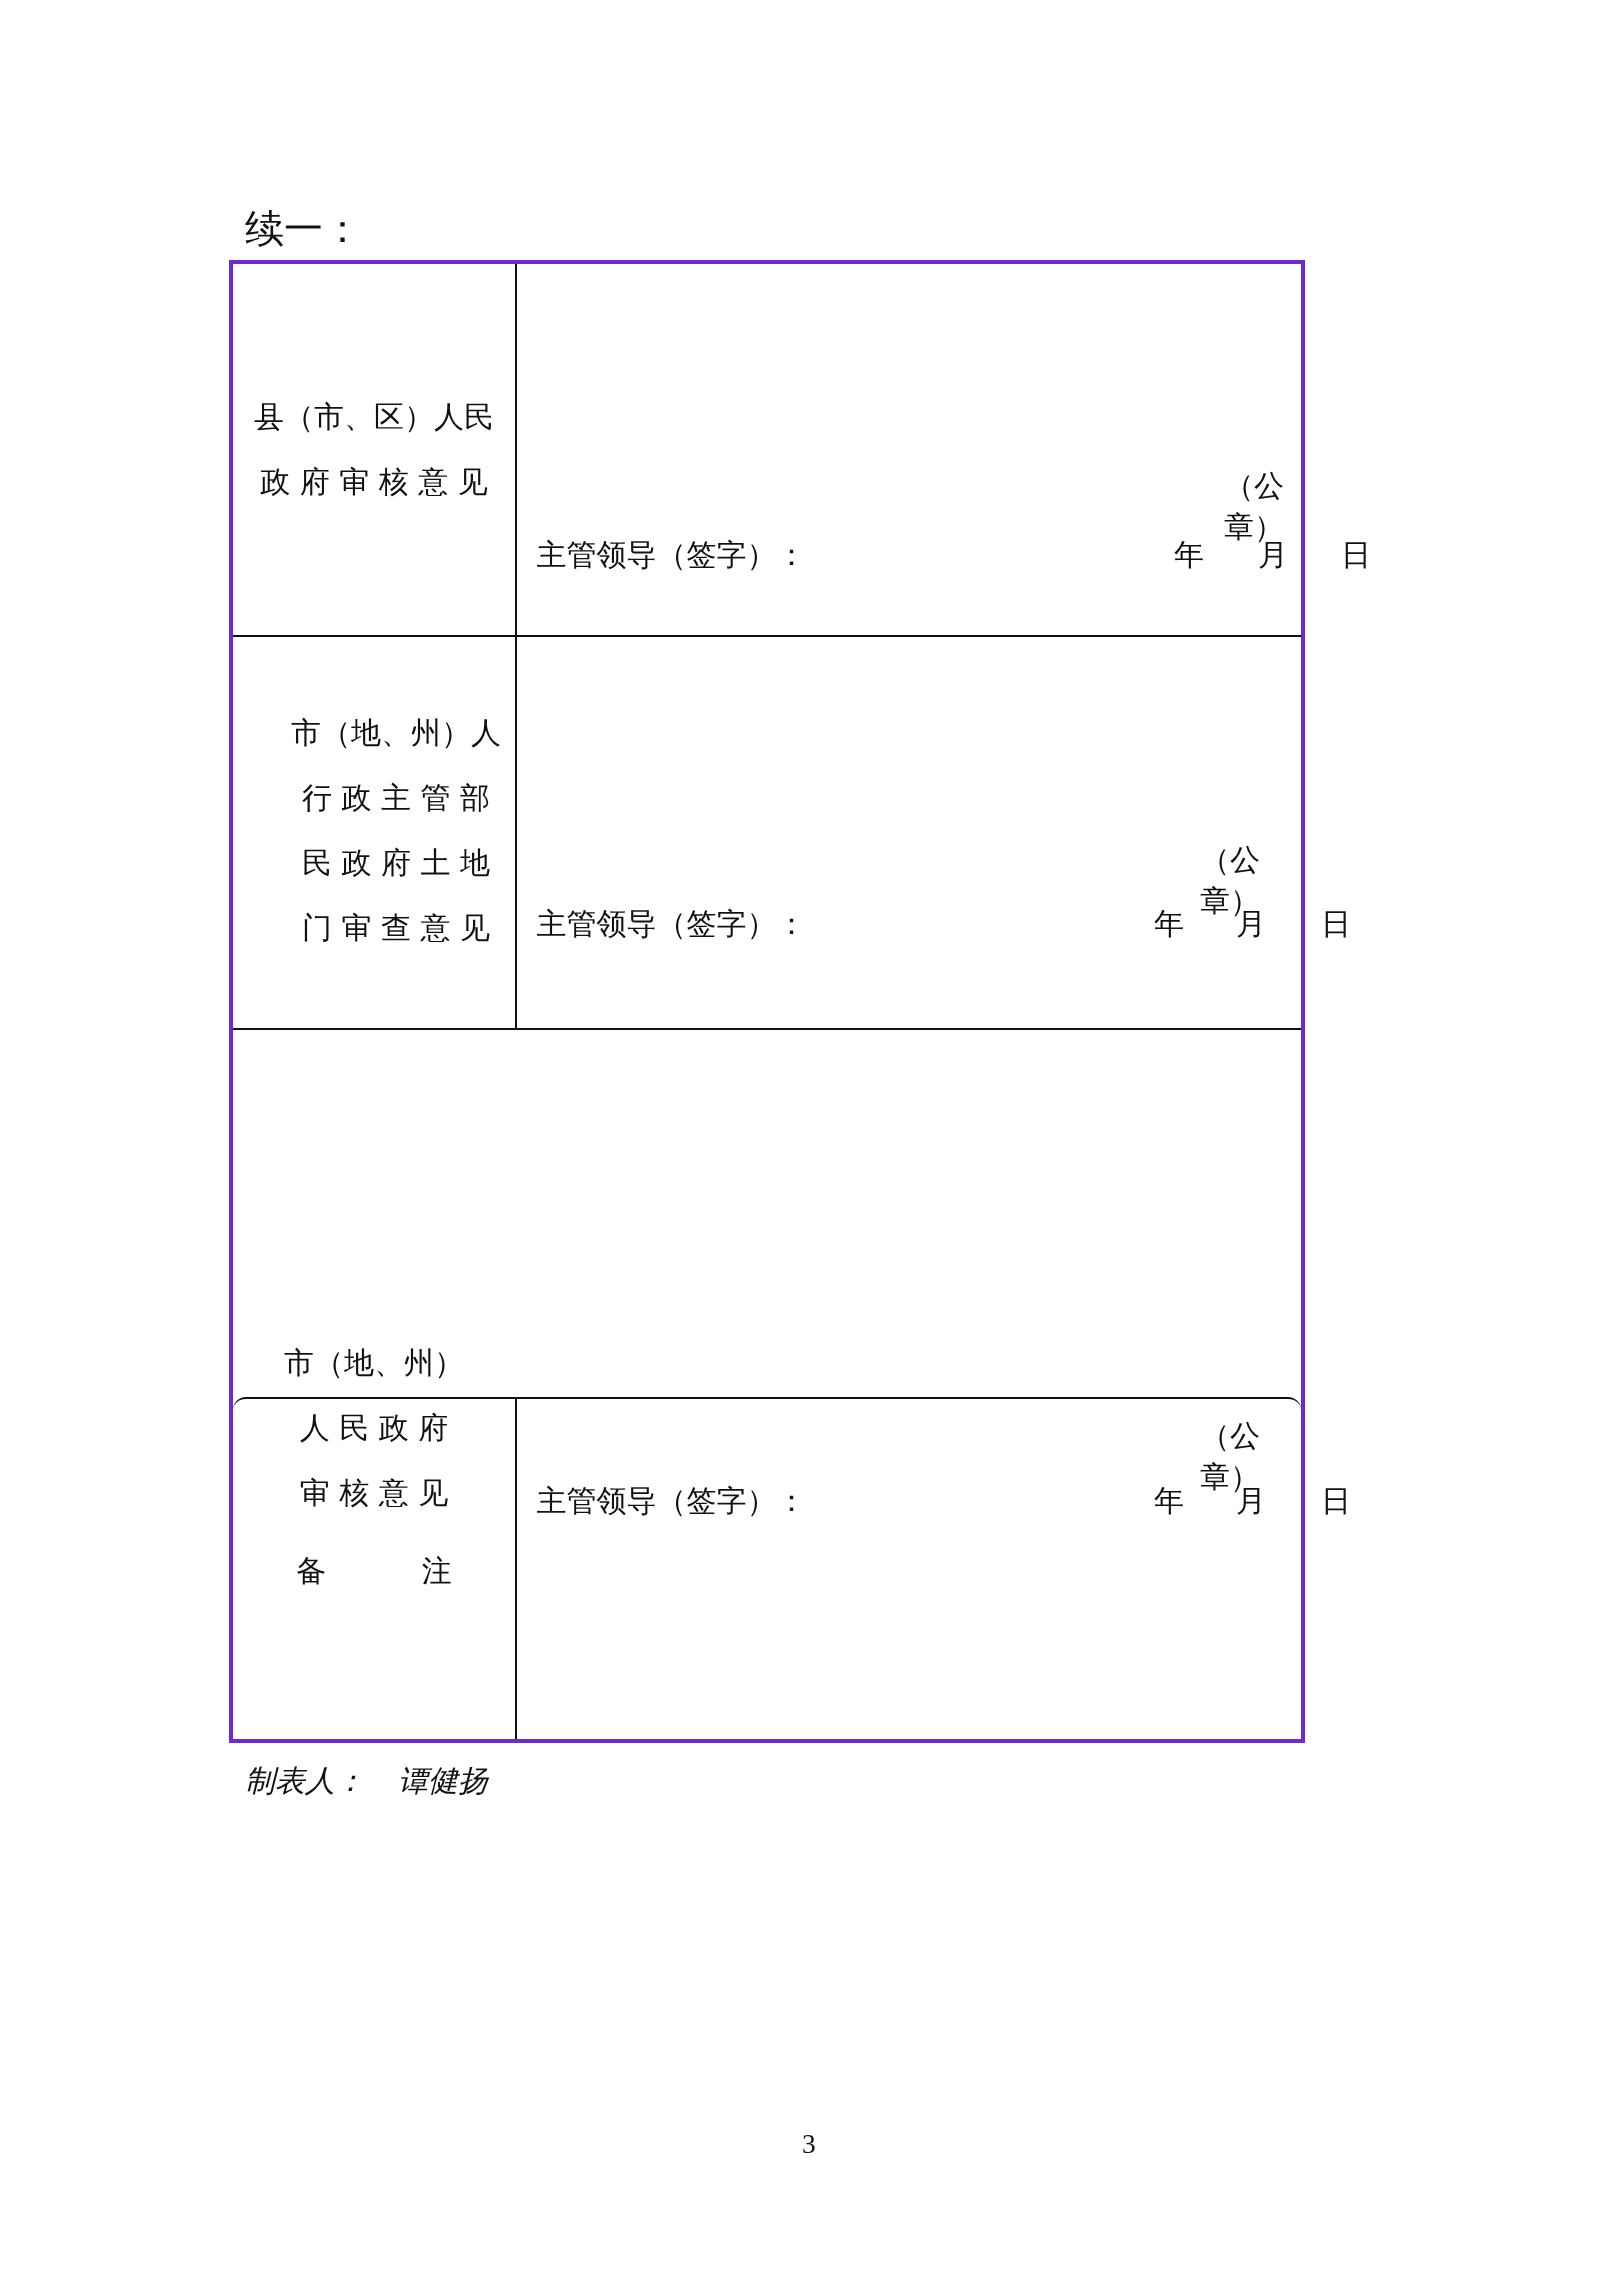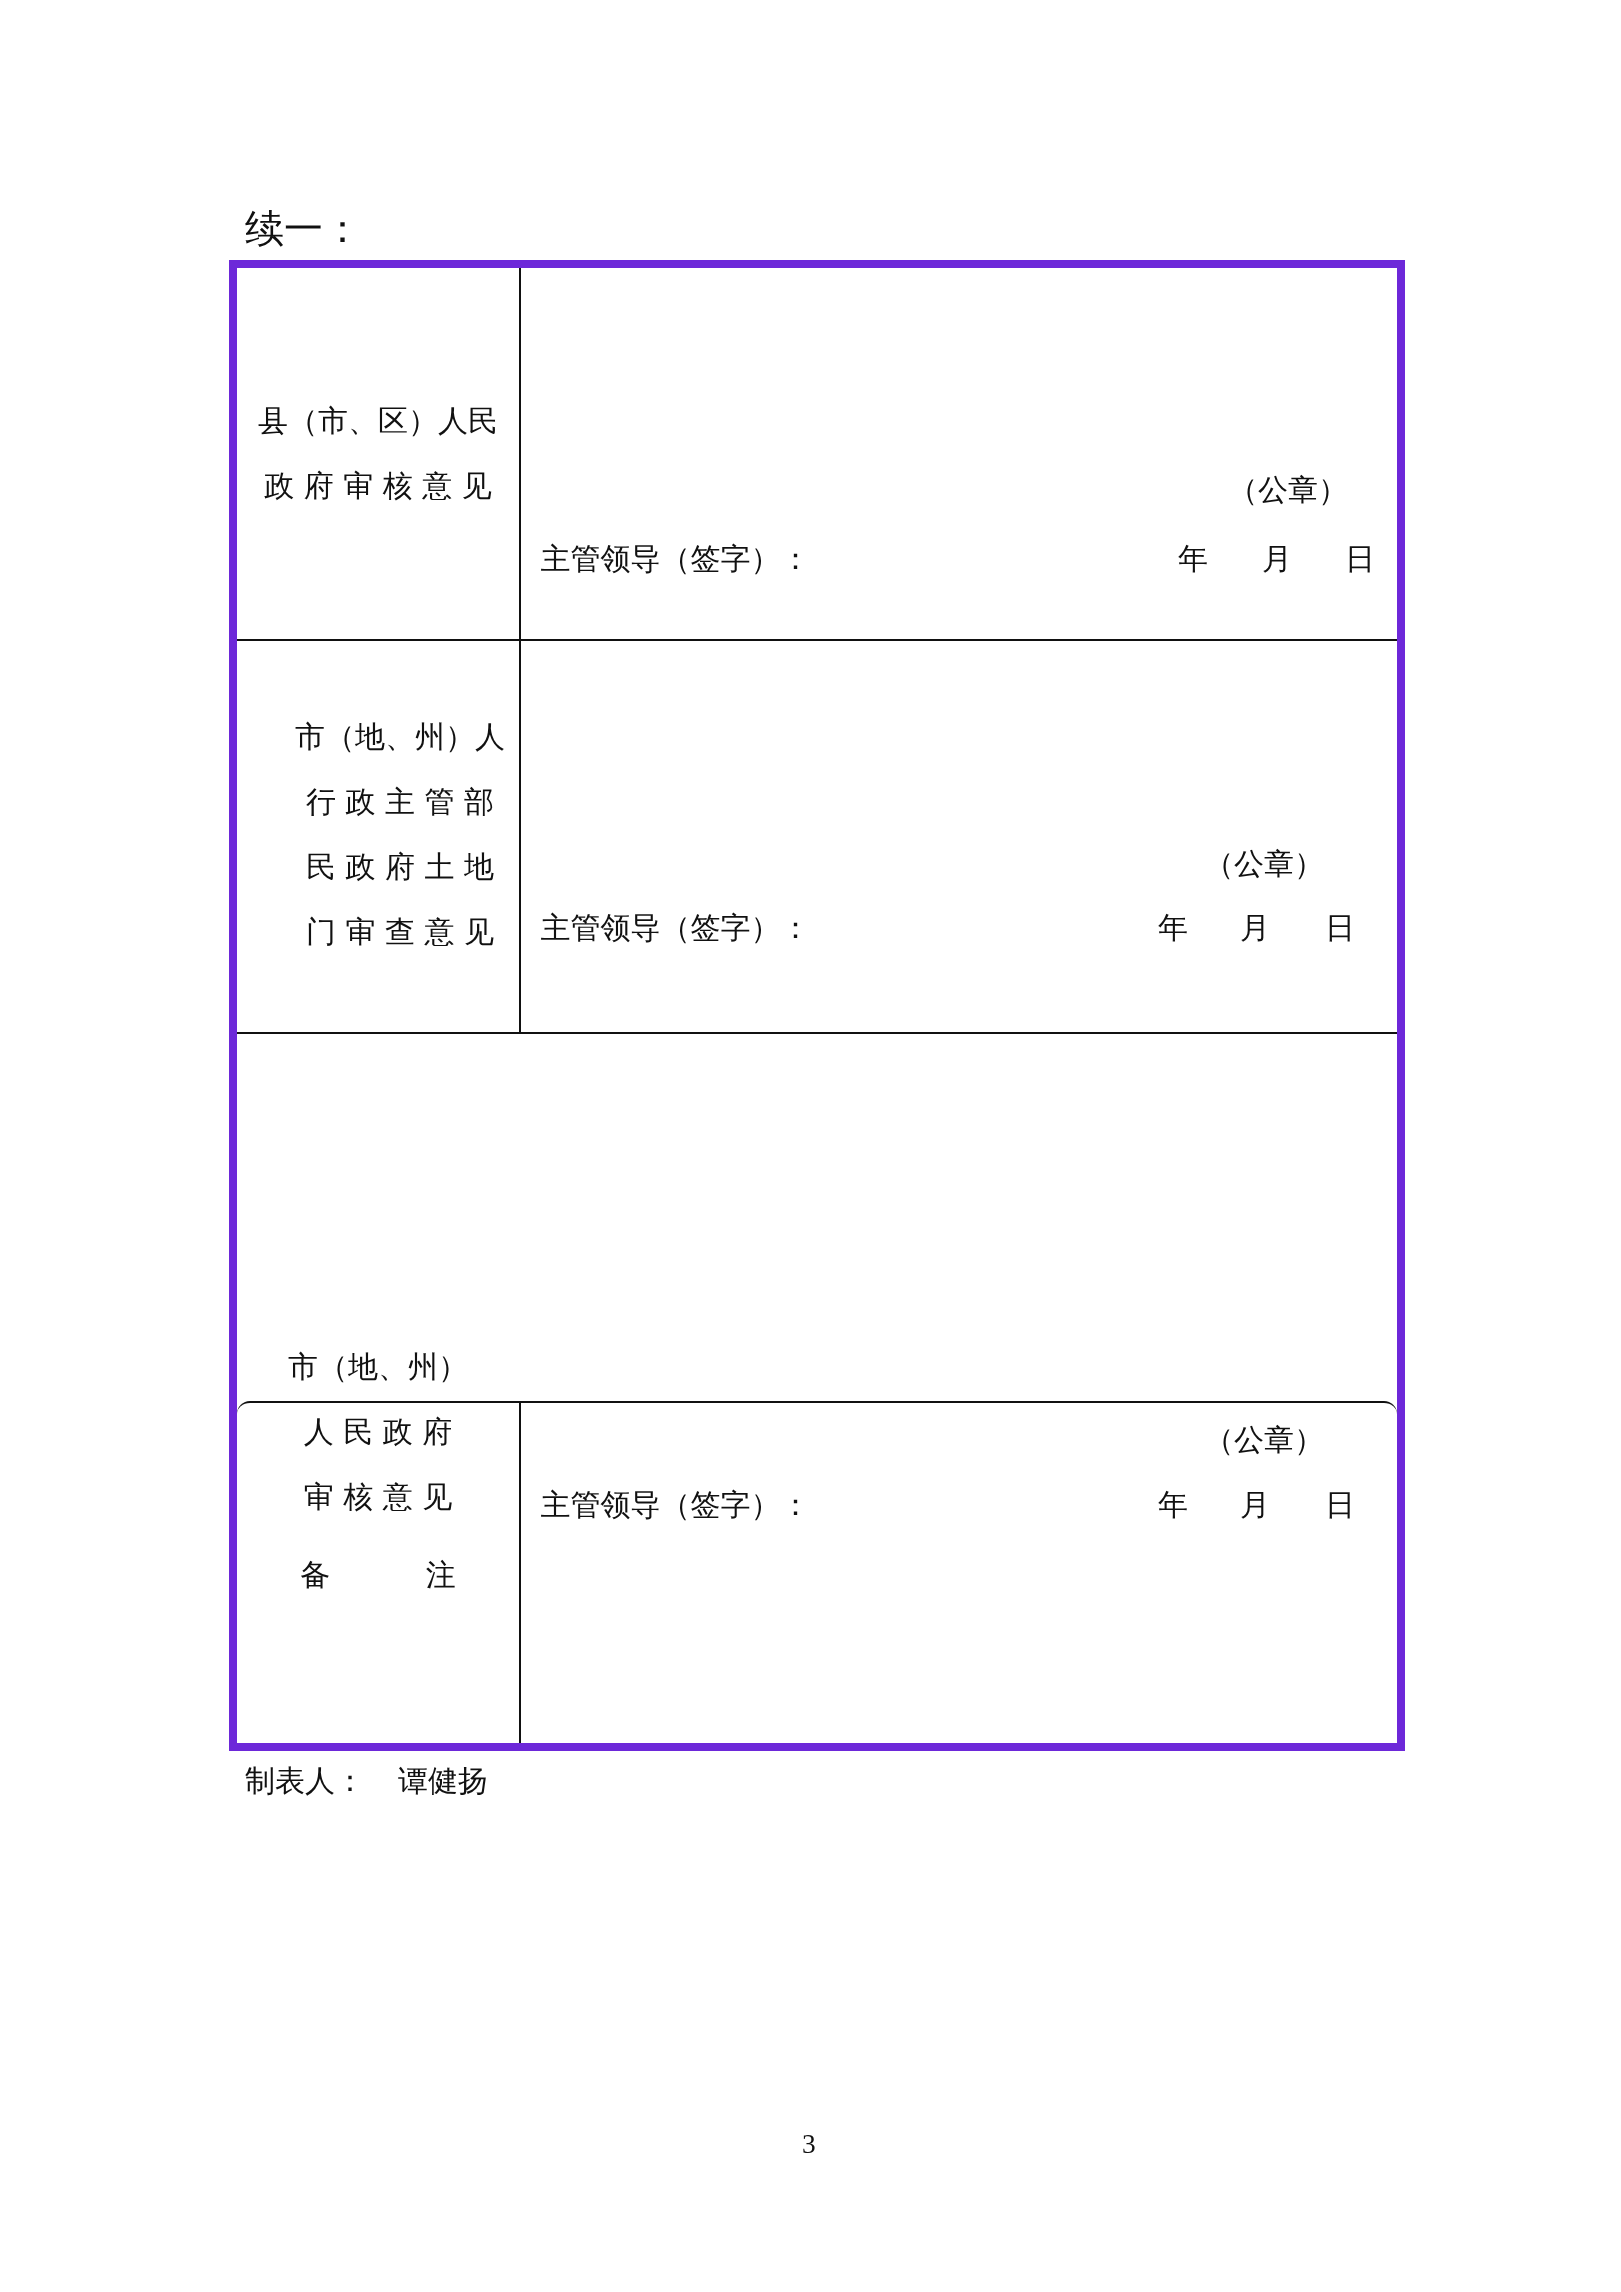--- a/index.html
+++ b/index.html
@@ -1,30 +1,30 @@
 <!DOCTYPE html>
 <html><head>
 <meta charset="utf-8">
 <style>
   html, body { margin:0; padding:0; background:#ffffff; }
   body { width:1621px; height:2293px; position:relative; font-family:"DejaVu Serif", serif; color:#111; }
   .abs { position:absolute; }
   .cont { left:245px; top:210px; font-size:39px; line-height:37px; }
-  .table { position:absolute; left:229px; top:260px; width:1176px; border:8px solid #6d28d9; box-sizing:border-box; }
+  .table { position:absolute; left:229px; top:260px; width:1076px; border:4px solid #6d28d9; box-sizing:border-box; }
   .row { display:flex; border-top:2px solid #111; box-sizing:border-box; position:relative; }
   .row:first-child { border-top:none; }
   .label { width:284px; border-right:2px solid #111; box-sizing:border-box; position:relative; }
   .content { flex:1; position:relative; }
   .lbl-text { position:absolute; left:0; right:0; text-align:center; font-size:30px; line-height:65px; letter-spacing:0; }
   .lbl-line { display:block; white-space:pre; }
   .sign { position:absolute; left:19.6px; font-size:30px; }
   .seal { position:absolute; font-size:30px; }
   .date { position:absolute; font-size:30px; }
   .date span { position:absolute; top:0; }
-  .footer { left:245px; top:1761px; font-size:30px; }
+  .footer { left:245px; top:1761px; font-size:30px;font-style:italic; }
   .pagenum { left:802px; top:2129px; font-size:27.4px; font-family:"Liberation Serif", serif; }
 </style>
 </head>
 <body>
 
 <div class="abs cont">续一：</div>
 
 <div class="table">
 
   <div class="row" style="height:371px;">

